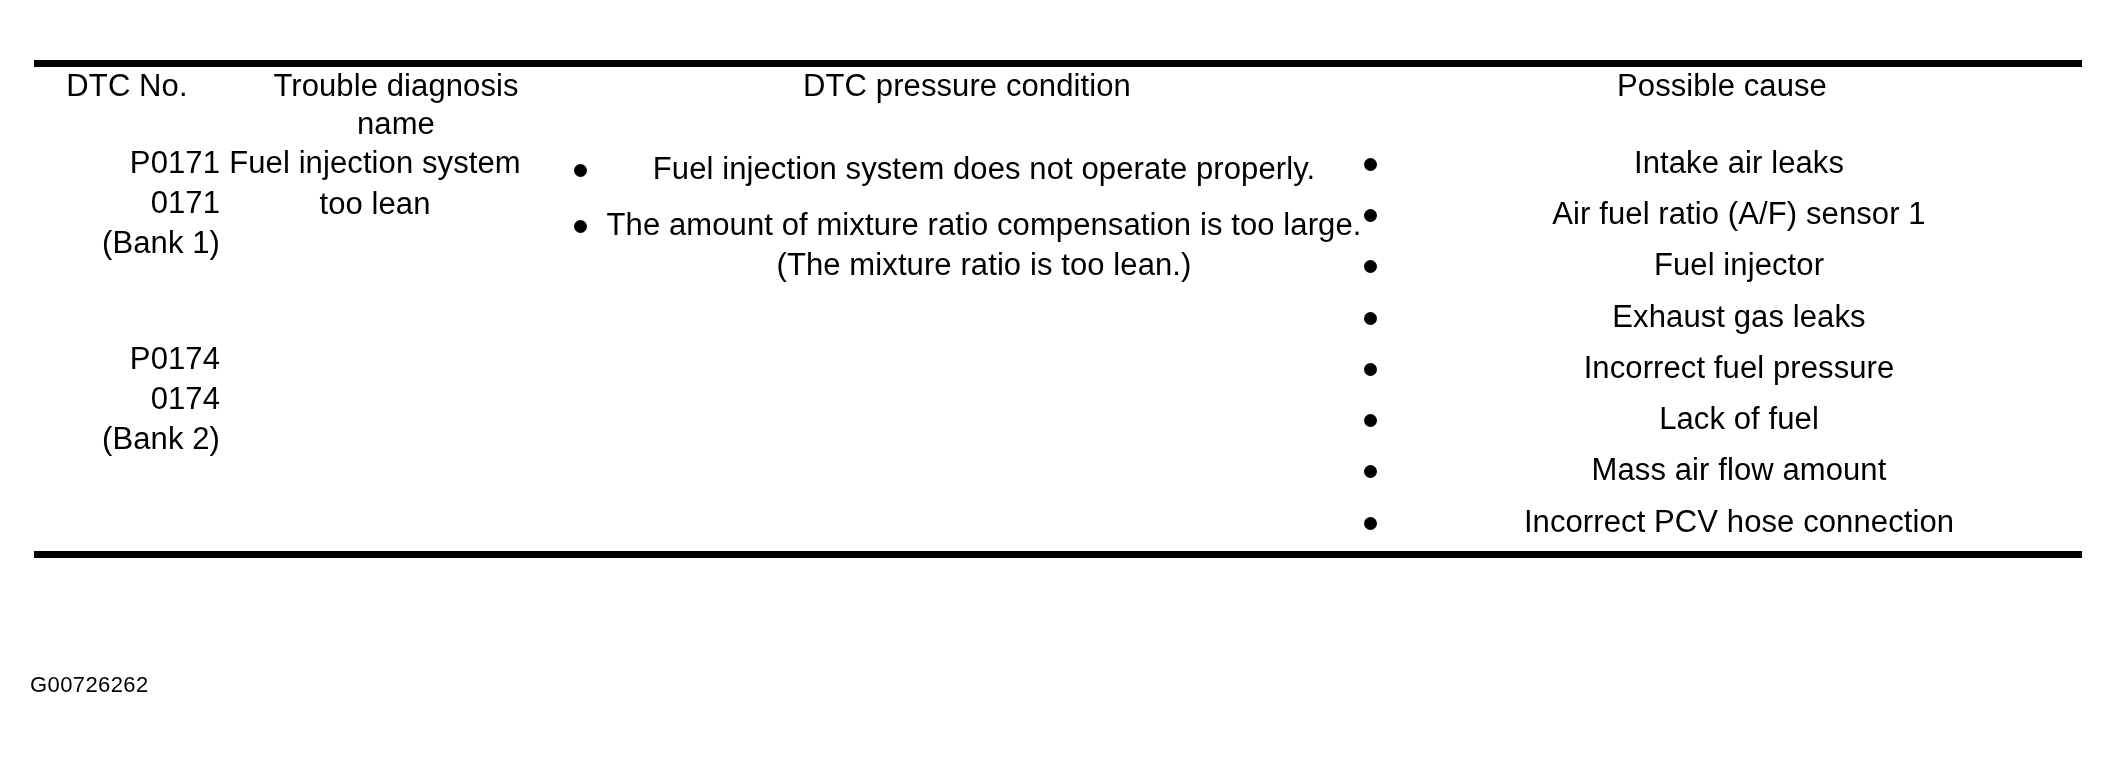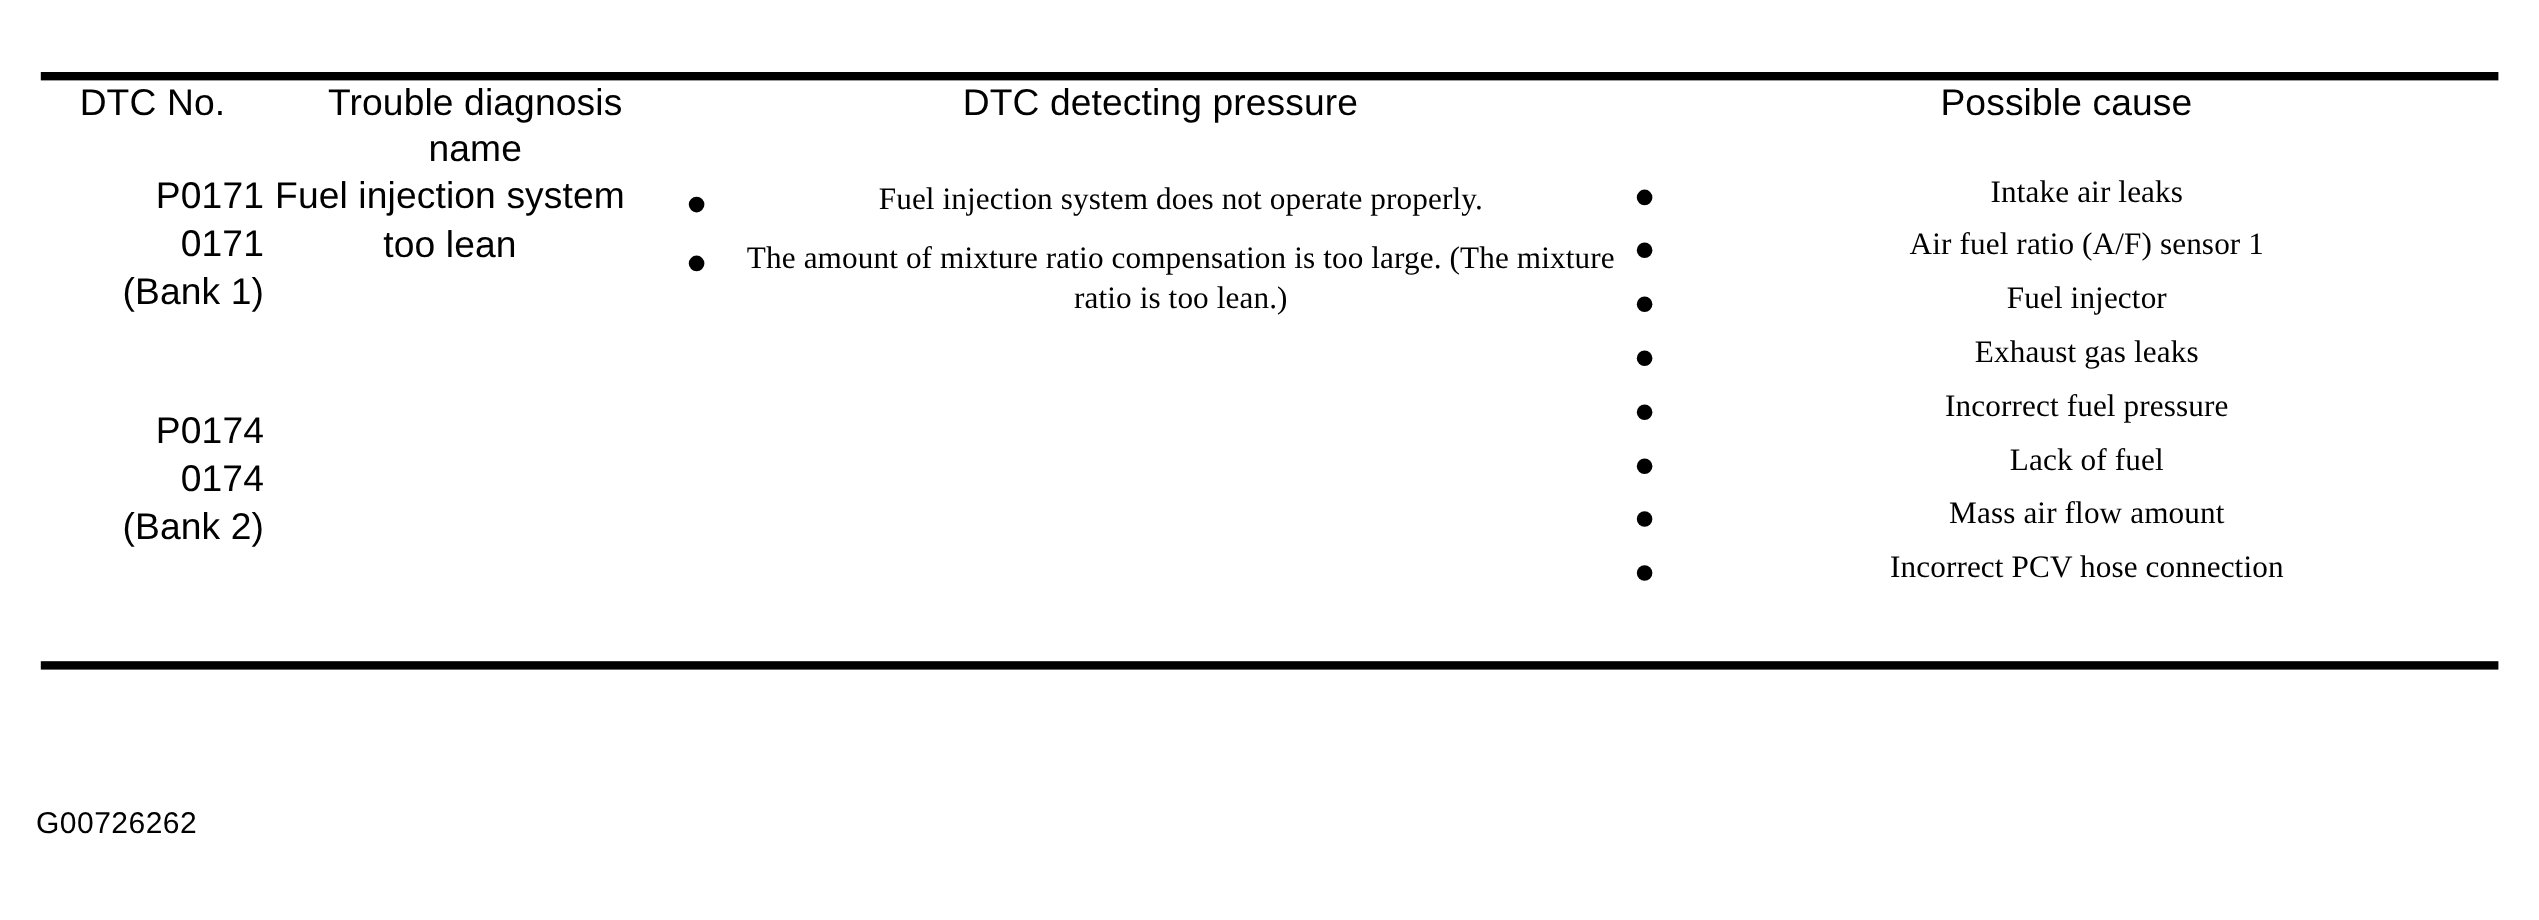--- a/index.html
+++ b/index.html
@@ -114,23 +114,22 @@
   
   ul.bullets {
     list-style: none;
     margin: 0;
     padding: 0;
   }
   ul.bullets li {
     position: relative;
     padding-left: 34px;
     margin: 0 0 13px 0;
-    font-size: 26px;
+    font-size: 31px;
     line-height: 1.3;
-    font-family: Liberation Serif, serif;
   }
   ul.bullets li:last-child { margin-bottom: 0; }
   ul.bullets li .dot {
     position: absolute;
     left: 2px;
     top: 15px;
     width: 13px;
     height: 13px;
     background: #000;
     border-radius: 50%;
@@ -138,21 +137,21 @@
 
   ul.cond-list li { margin-bottom: 16px; }
   ul.cause-list li { margin-bottom: 11px; }
 
   .cond-wrap { padding: 6px 0 6px 0; }
 
   .fig-id {
     position: absolute;
     left: 30px;
     top: 672px;
-    font-size: 25px;
+    font-size: 22px;
     letter-spacing: 0.4px;
   }
 
   
   .rule-top::after {
     content: "";
     display: block;
   }
 </style>
 </head>
@@ -172,21 +171,21 @@
         <col class="c-cause">
       </colgroup>
 
       <thead>
         <tr>
           <th class="hdr-cell vline-r hline-b">DTC No.</th>
           <th class="hdr-cell vline-r hline-b">
             <span>Trouble diagnosis</span><br>
             <span>name</span>
           </th>
-          <th class="hdr-cell vline-r hline-b">DTC detecting pressure</th>
+          <th class="hdr-cell vline-r hline-b">DTC pressure condition</th>
           <th class="hdr-cell hline-b">Possible cause</th>
         </tr>
       </thead>
 
       <tbody>
         <tr class="row-p0171">
           <td class="cell dtc-cell vline-r hline-b">
             <span class="ln">P0171</span>
             <span class="ln">0171</span>
             <span class="ln">(Bank 1)</span>

